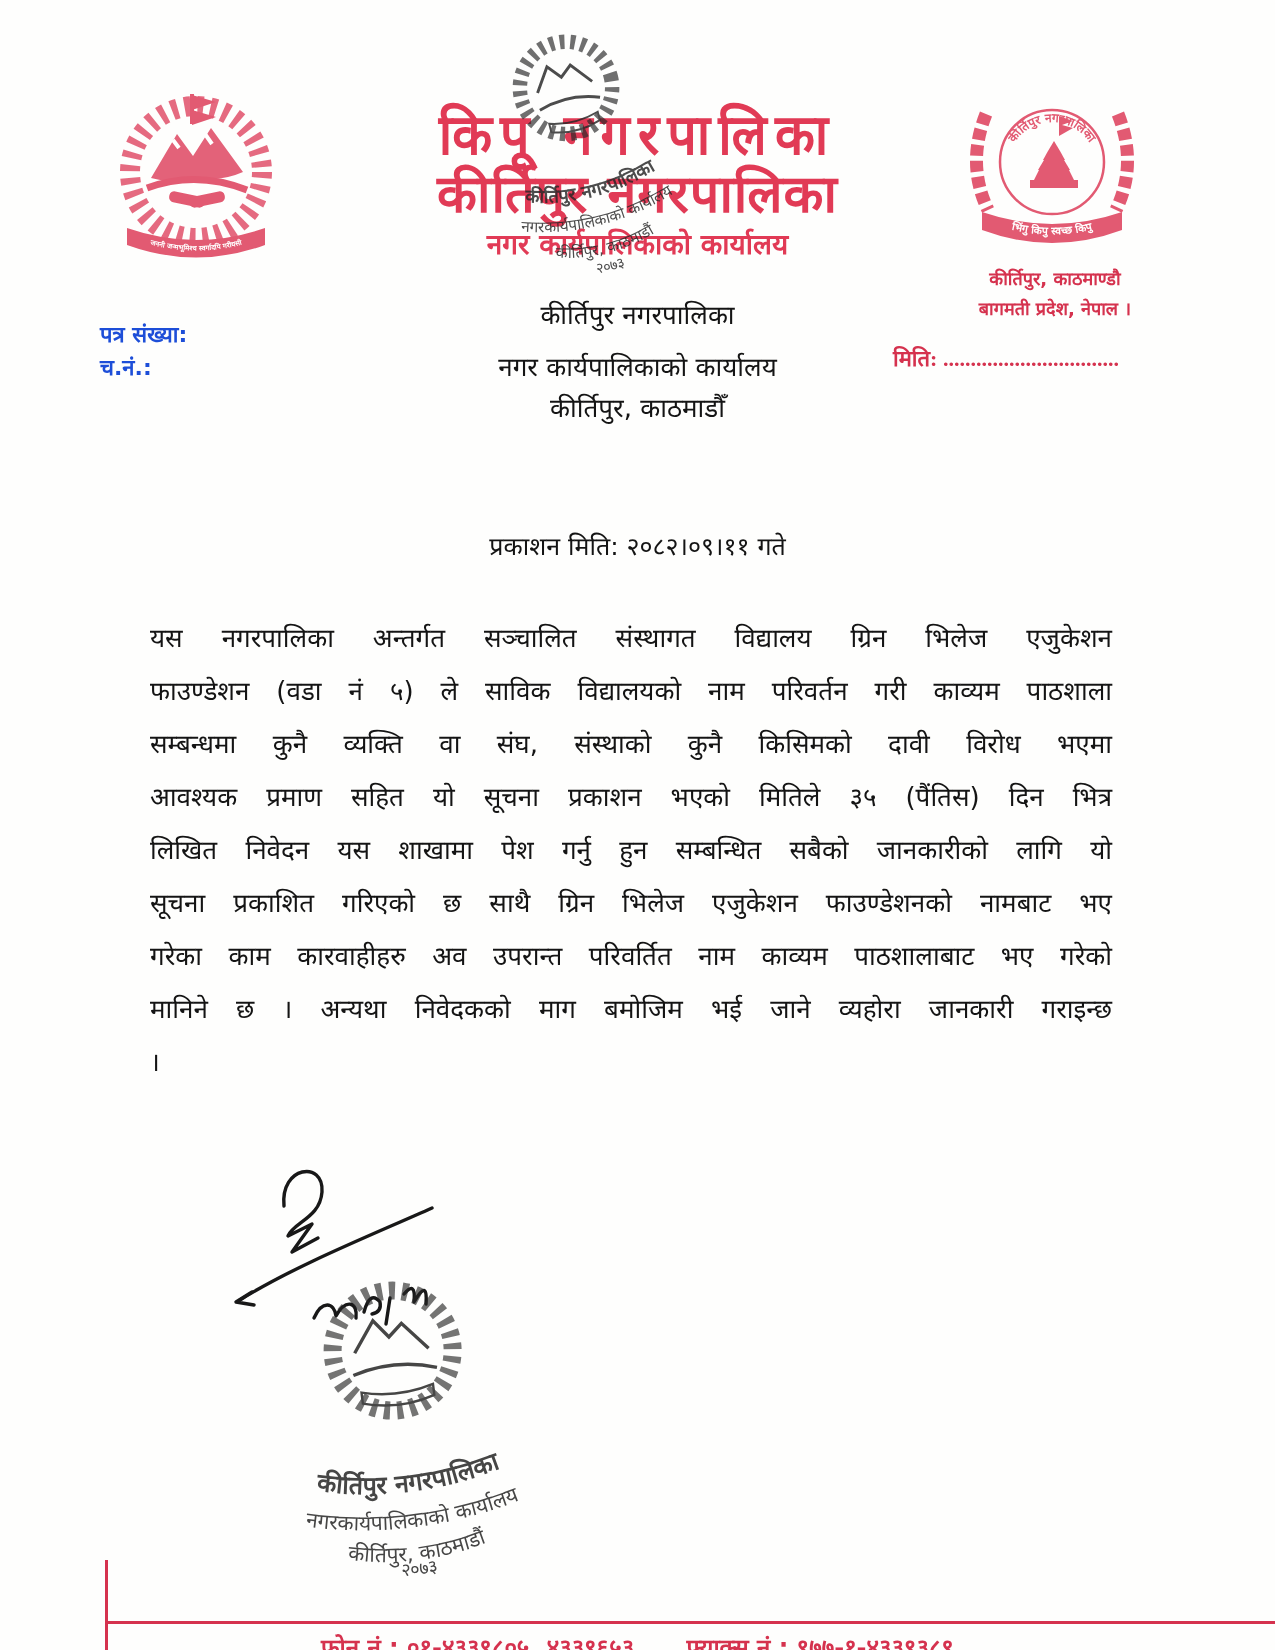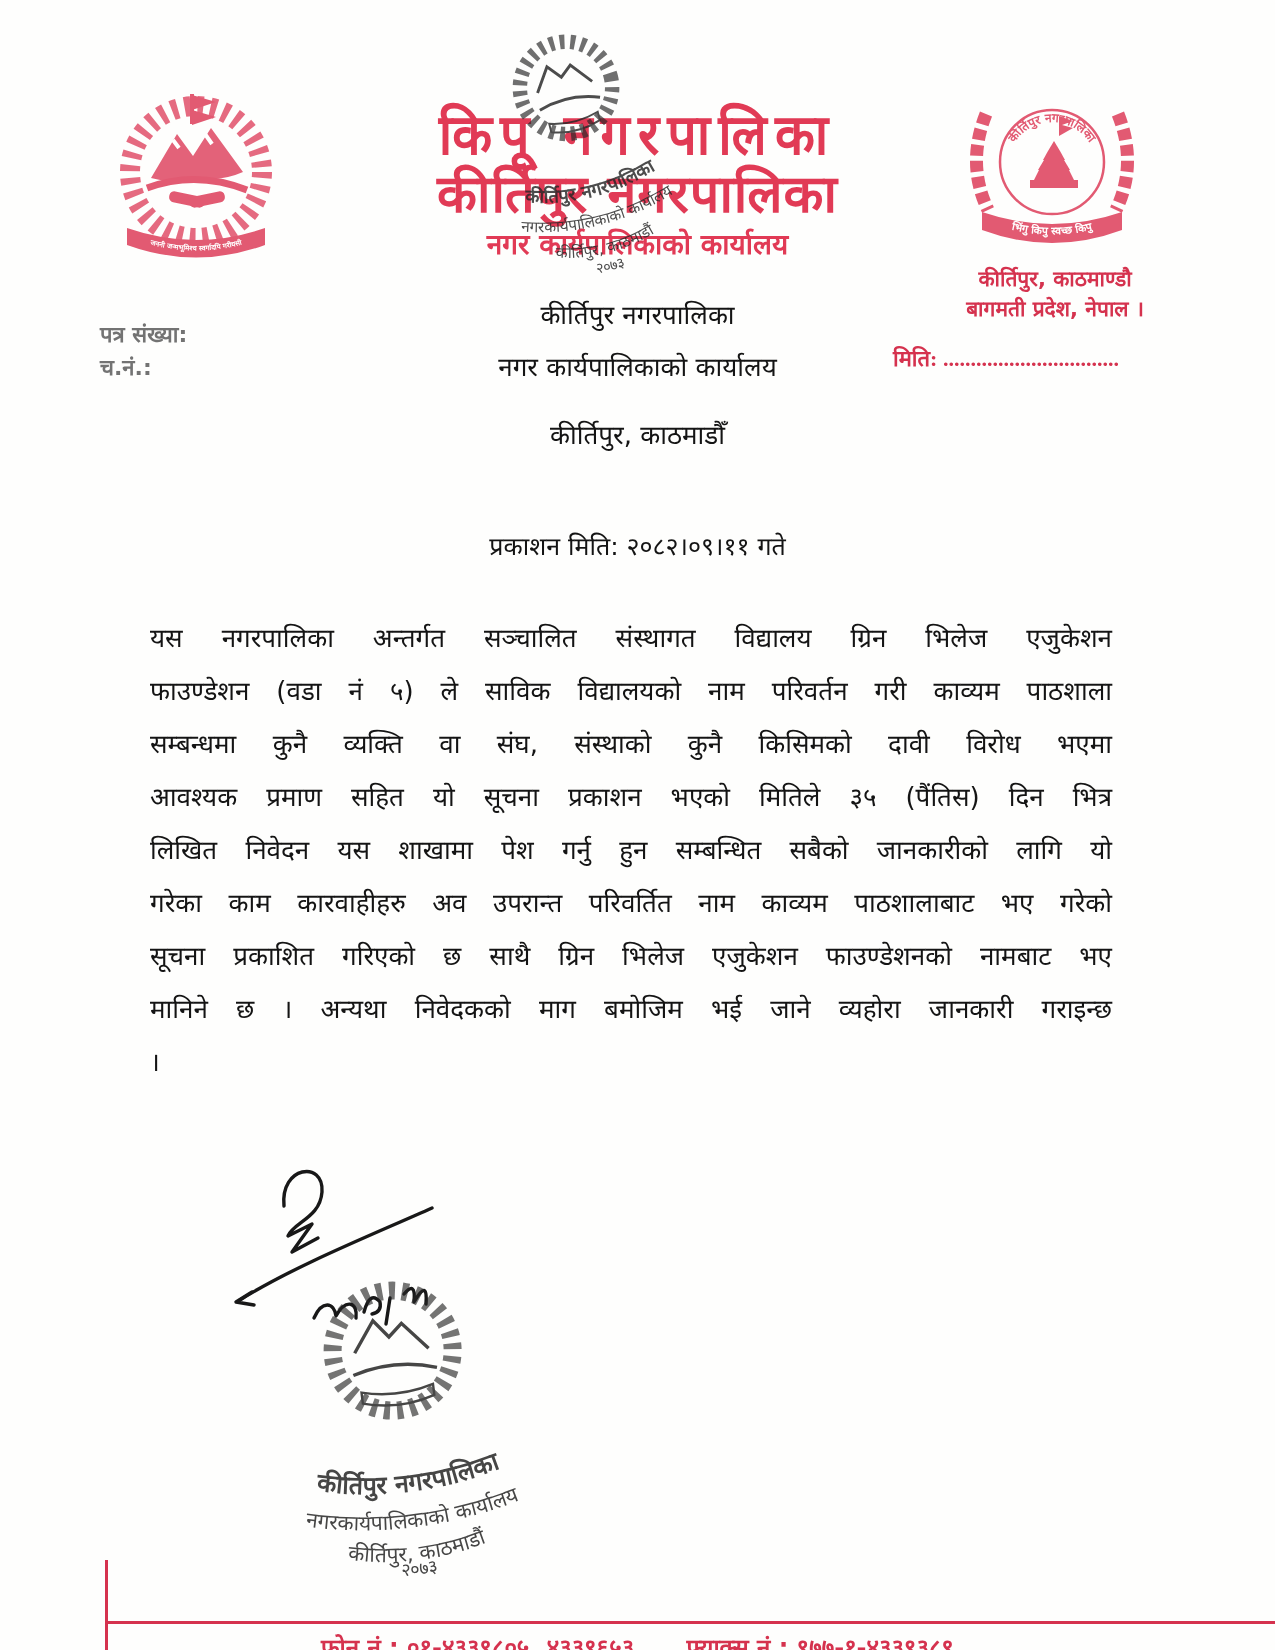--- a/index.html
+++ b/index.html
@@ -19,24 +19,24 @@
   .muni-name{
     left:0; top:156px; width:1275px; text-align:center;
     font-size:52px; font-weight:bold; color:#e13a55; letter-spacing:1px;
   }
   .office-name{
     left:0; top:224px; width:1275px; text-align:center;
     font-size:28px; font-weight:bold; color:#e13a55;
   }
   .right-address{
     left:930px; top:264px; width:250px; text-align:center;
-    font-size:21px; font-weight:bold; color:#d5324e; line-height:30px;
-  }
-  
-  .ref-label{font-size:22px; font-weight:bold; color:#737373;}
+    font-size:18px; font-weight:bold; color:#d5324e; line-height:30px;
+  }
+  
+  .ref-label{font-size:22px; font-weight:bold; color:#1d4ed8;}
   .center-office{
     left:0; width:1275px; text-align:center; font-size:26px; color:#141414;
   }
   .date-line{left:893px; top:342px; font-size:22px; font-weight:bold; color:#d5324e;font-family:Liberation Serif, serif;}
   
   .notice-title{
     left:0; top:484px; width:1275px; text-align:center;
     font-size:29px; font-weight:bold; color:#111;
   }
   .pub-date{
@@ -137,37 +137,37 @@
   <div class="abs right-address">
     <div>कीर्तिपुर, काठमाण्डौ</div>
     <div>बागमती प्रदेश, नेपाल ।</div>
   </div>
 
   <div class="abs ref-label" style="left:100px; top:318px;">पत्र संख्या:</div>
   <div class="abs ref-label" style="left:100px; top:351px;">च.नं.:</div>
 
   <div class="abs center-office" style="top:296px;">कीर्तिपुर नगरपालिका</div>
   <div class="abs center-office" style="top:348px;">नगर कार्यपालिकाको कार्यालय</div>
-  <div class="abs center-office" style="top:416px;">कीर्तिपुर, काठमाडौँ</div>
+  <div class="abs center-office" style="top:389px;">कीर्तिपुर, काठमाडौँ</div>
 
   <div class="abs date-line">
     <span>मिति:</span>
     <span>................................</span>
   </div>
 
   <div class="abs pub-date">प्रकाशन मिति: २०८२।०९।११ गते</div>
 
   <div class="abs body-wrap">
     <div class="bline">यस नगरपालिका अन्तर्गत सञ्चालित संस्थागत विद्यालय ग्रिन भिलेज एजुकेशन</div>
     <div class="bline">फाउण्डेशन (वडा नं ५) ले साविक विद्यालयको नाम परिवर्तन गरी काव्यम पाठशाला</div>
     <div class="bline">सम्बन्धमा कुनै व्यक्ति वा संघ, संस्थाको कुनै किसिमको दावी विरोध भएमा</div>
     <div class="bline">आवश्यक प्रमाण सहित यो सूचना प्रकाशन भएको मितिले ३५ (पैंतिस) दिन भित्र</div>
     <div class="bline">लिखित निवेदन यस शाखामा पेश गर्नु हुन सम्बन्धित सबैको जानकारीको लागि यो</div>
+    <div class="bline">सूचना प्रकाशित गरिएको छ साथै ग्रिन भिलेज एजुकेशन फाउण्डेशनको नामबाट भए</div>
     <div class="bline">गरेका काम कारवाहीहरु अव उपरान्त परिवर्तित नाम काव्यम पाठशालाबाट भए गरेको</div>
-    <div class="bline">सूचना प्रकाशित गरिएको छ साथै ग्रिन भिलेज एजुकेशन फाउण्डेशनको नामबाट भए</div>
     <div class="bline">मानिने छ । अन्यथा निवेदकको माग बमोजिम भई जाने व्यहोरा जानकारी गराइन्छ</div>
     <div class="bline last">।</div>
   </div>
 
   <svg class="abs signature" width="230" height="180" viewBox="0 0 230 180">
     <g fill="none" stroke="#181818" stroke-width="3.4" stroke-linecap="round" stroke-linejoin="round">
       <path d="M62,58 C58,18 102,12 100,44 C98,70 72,74 66,88 L90,76 L70,104 L96,90"></path>
       <path d="M18,152 C72,118 152,86 210,60"></path>
       <path d="M30,144 l-16,10 l18,3"></path>
       <path d="M92,170 c8,-18 20,-16 22,-2 c10,-18 22,-14 20,2"></path>

